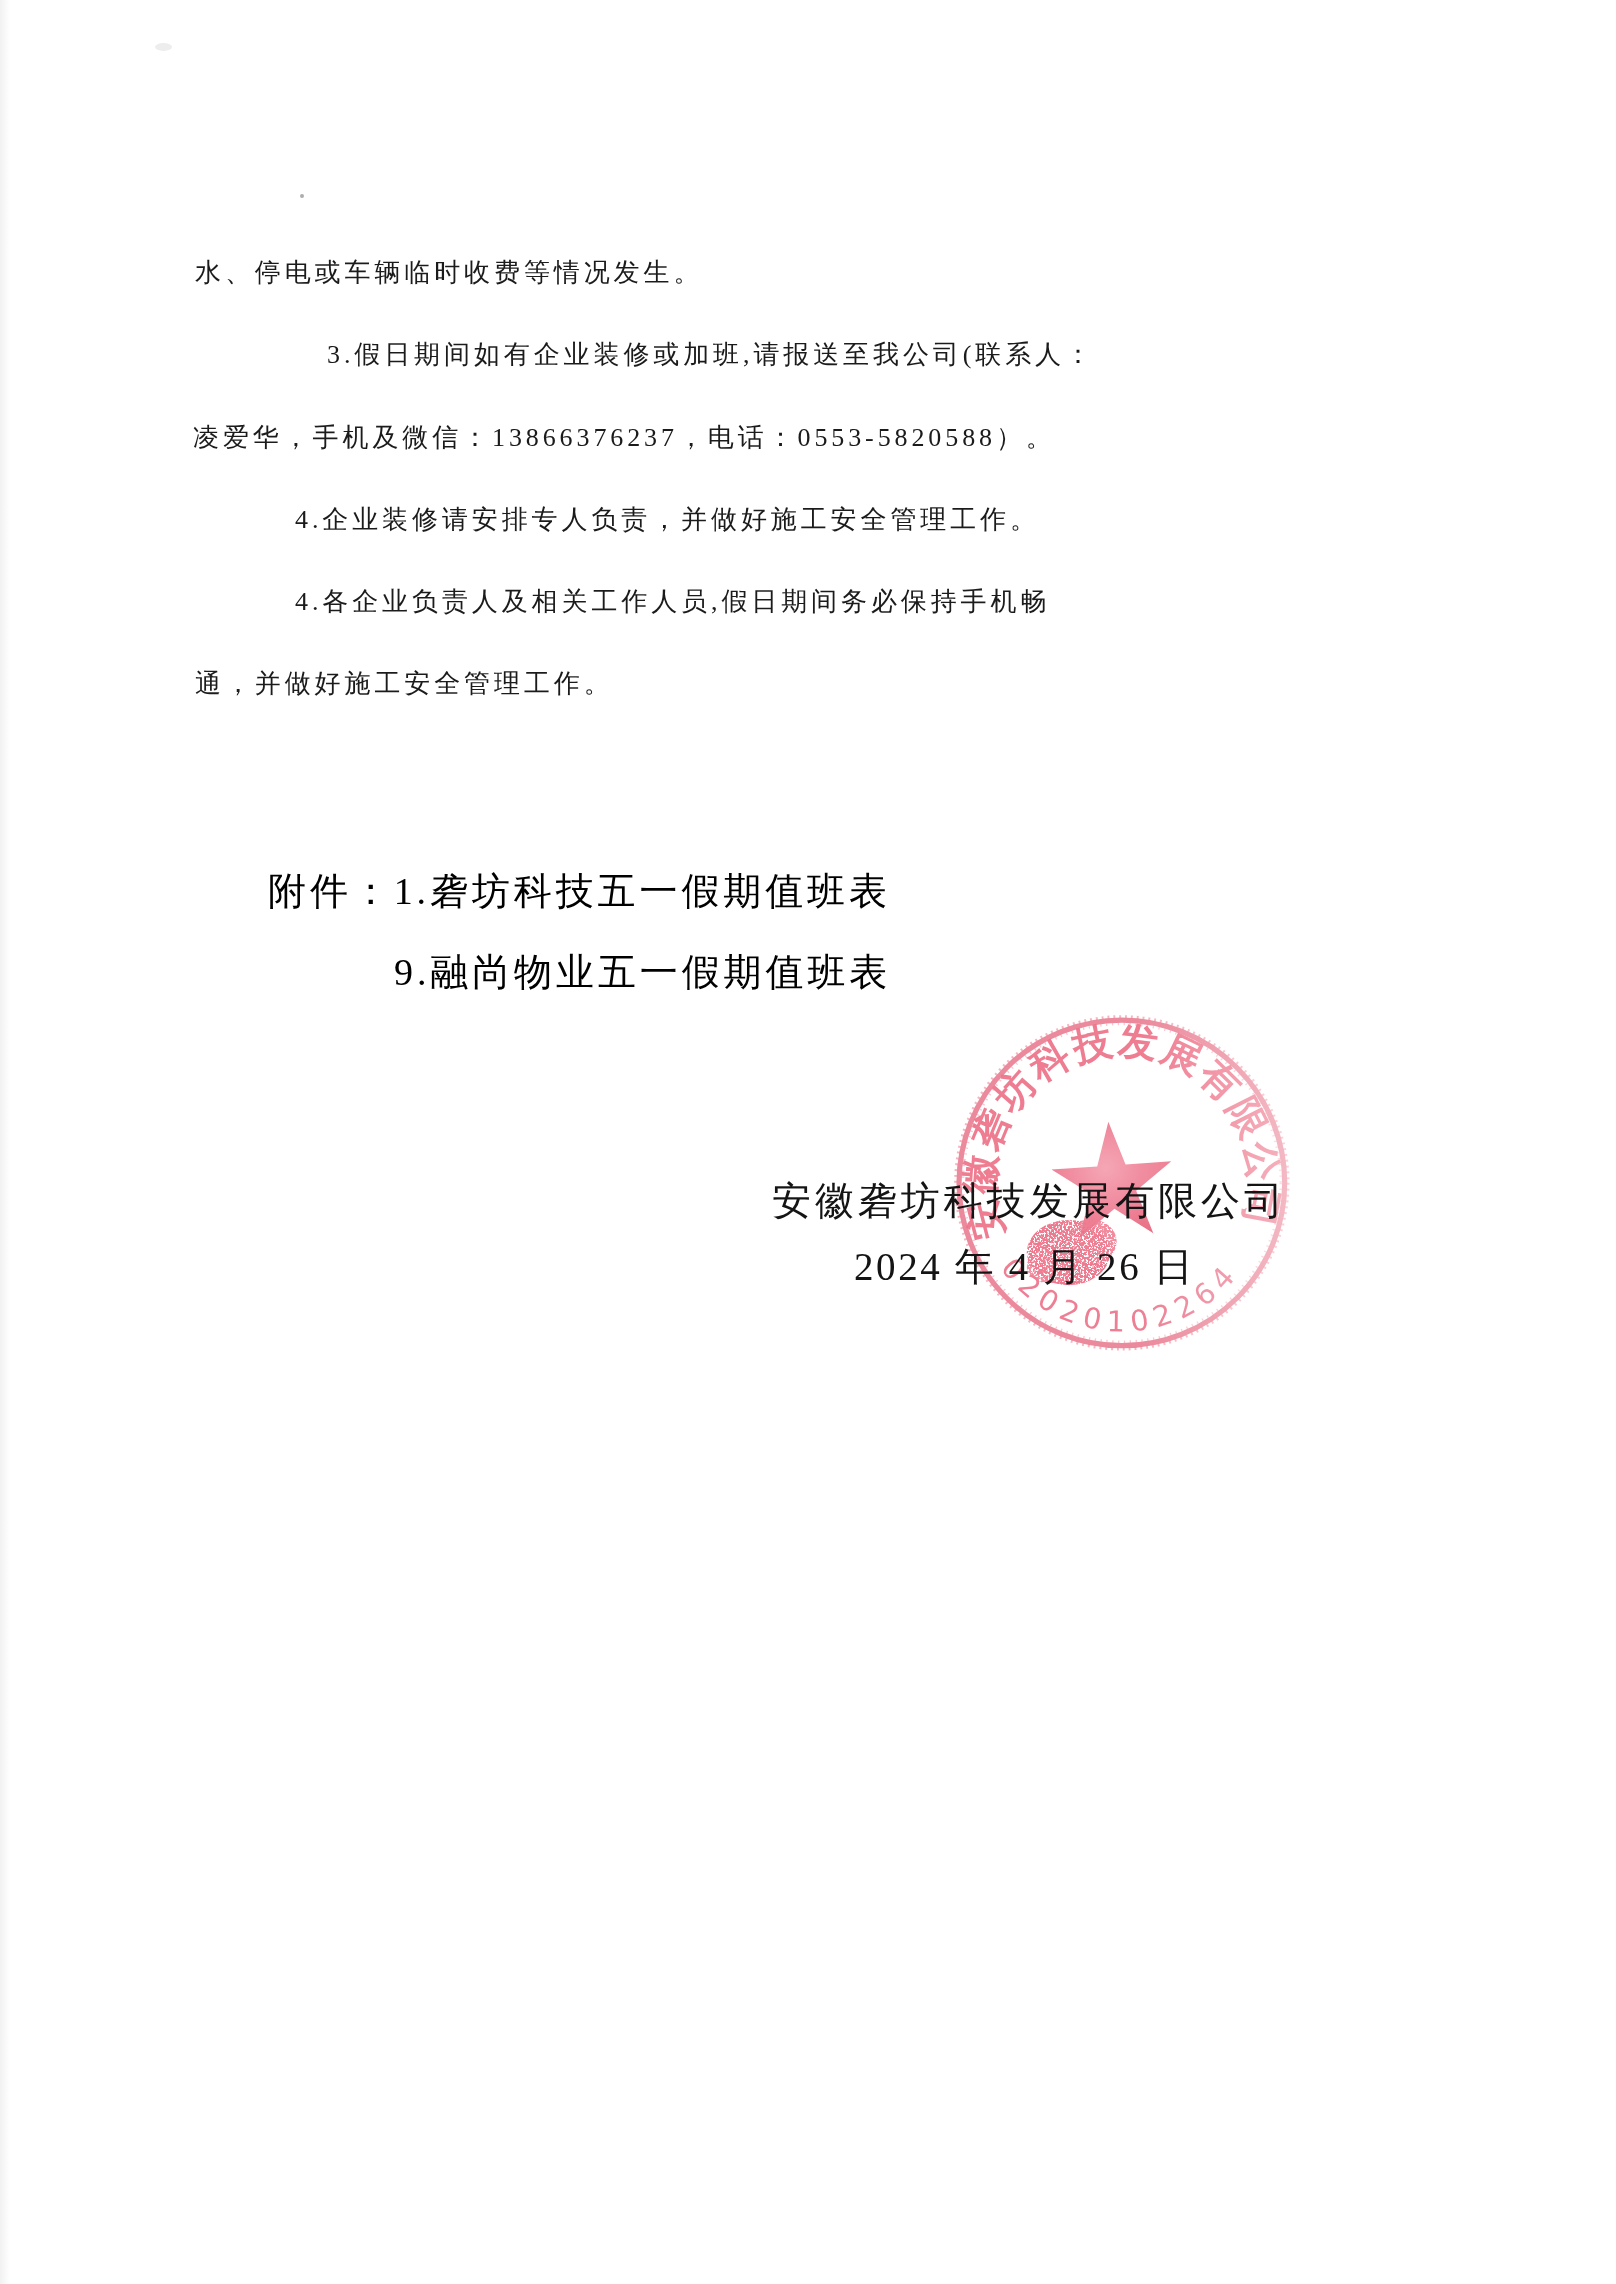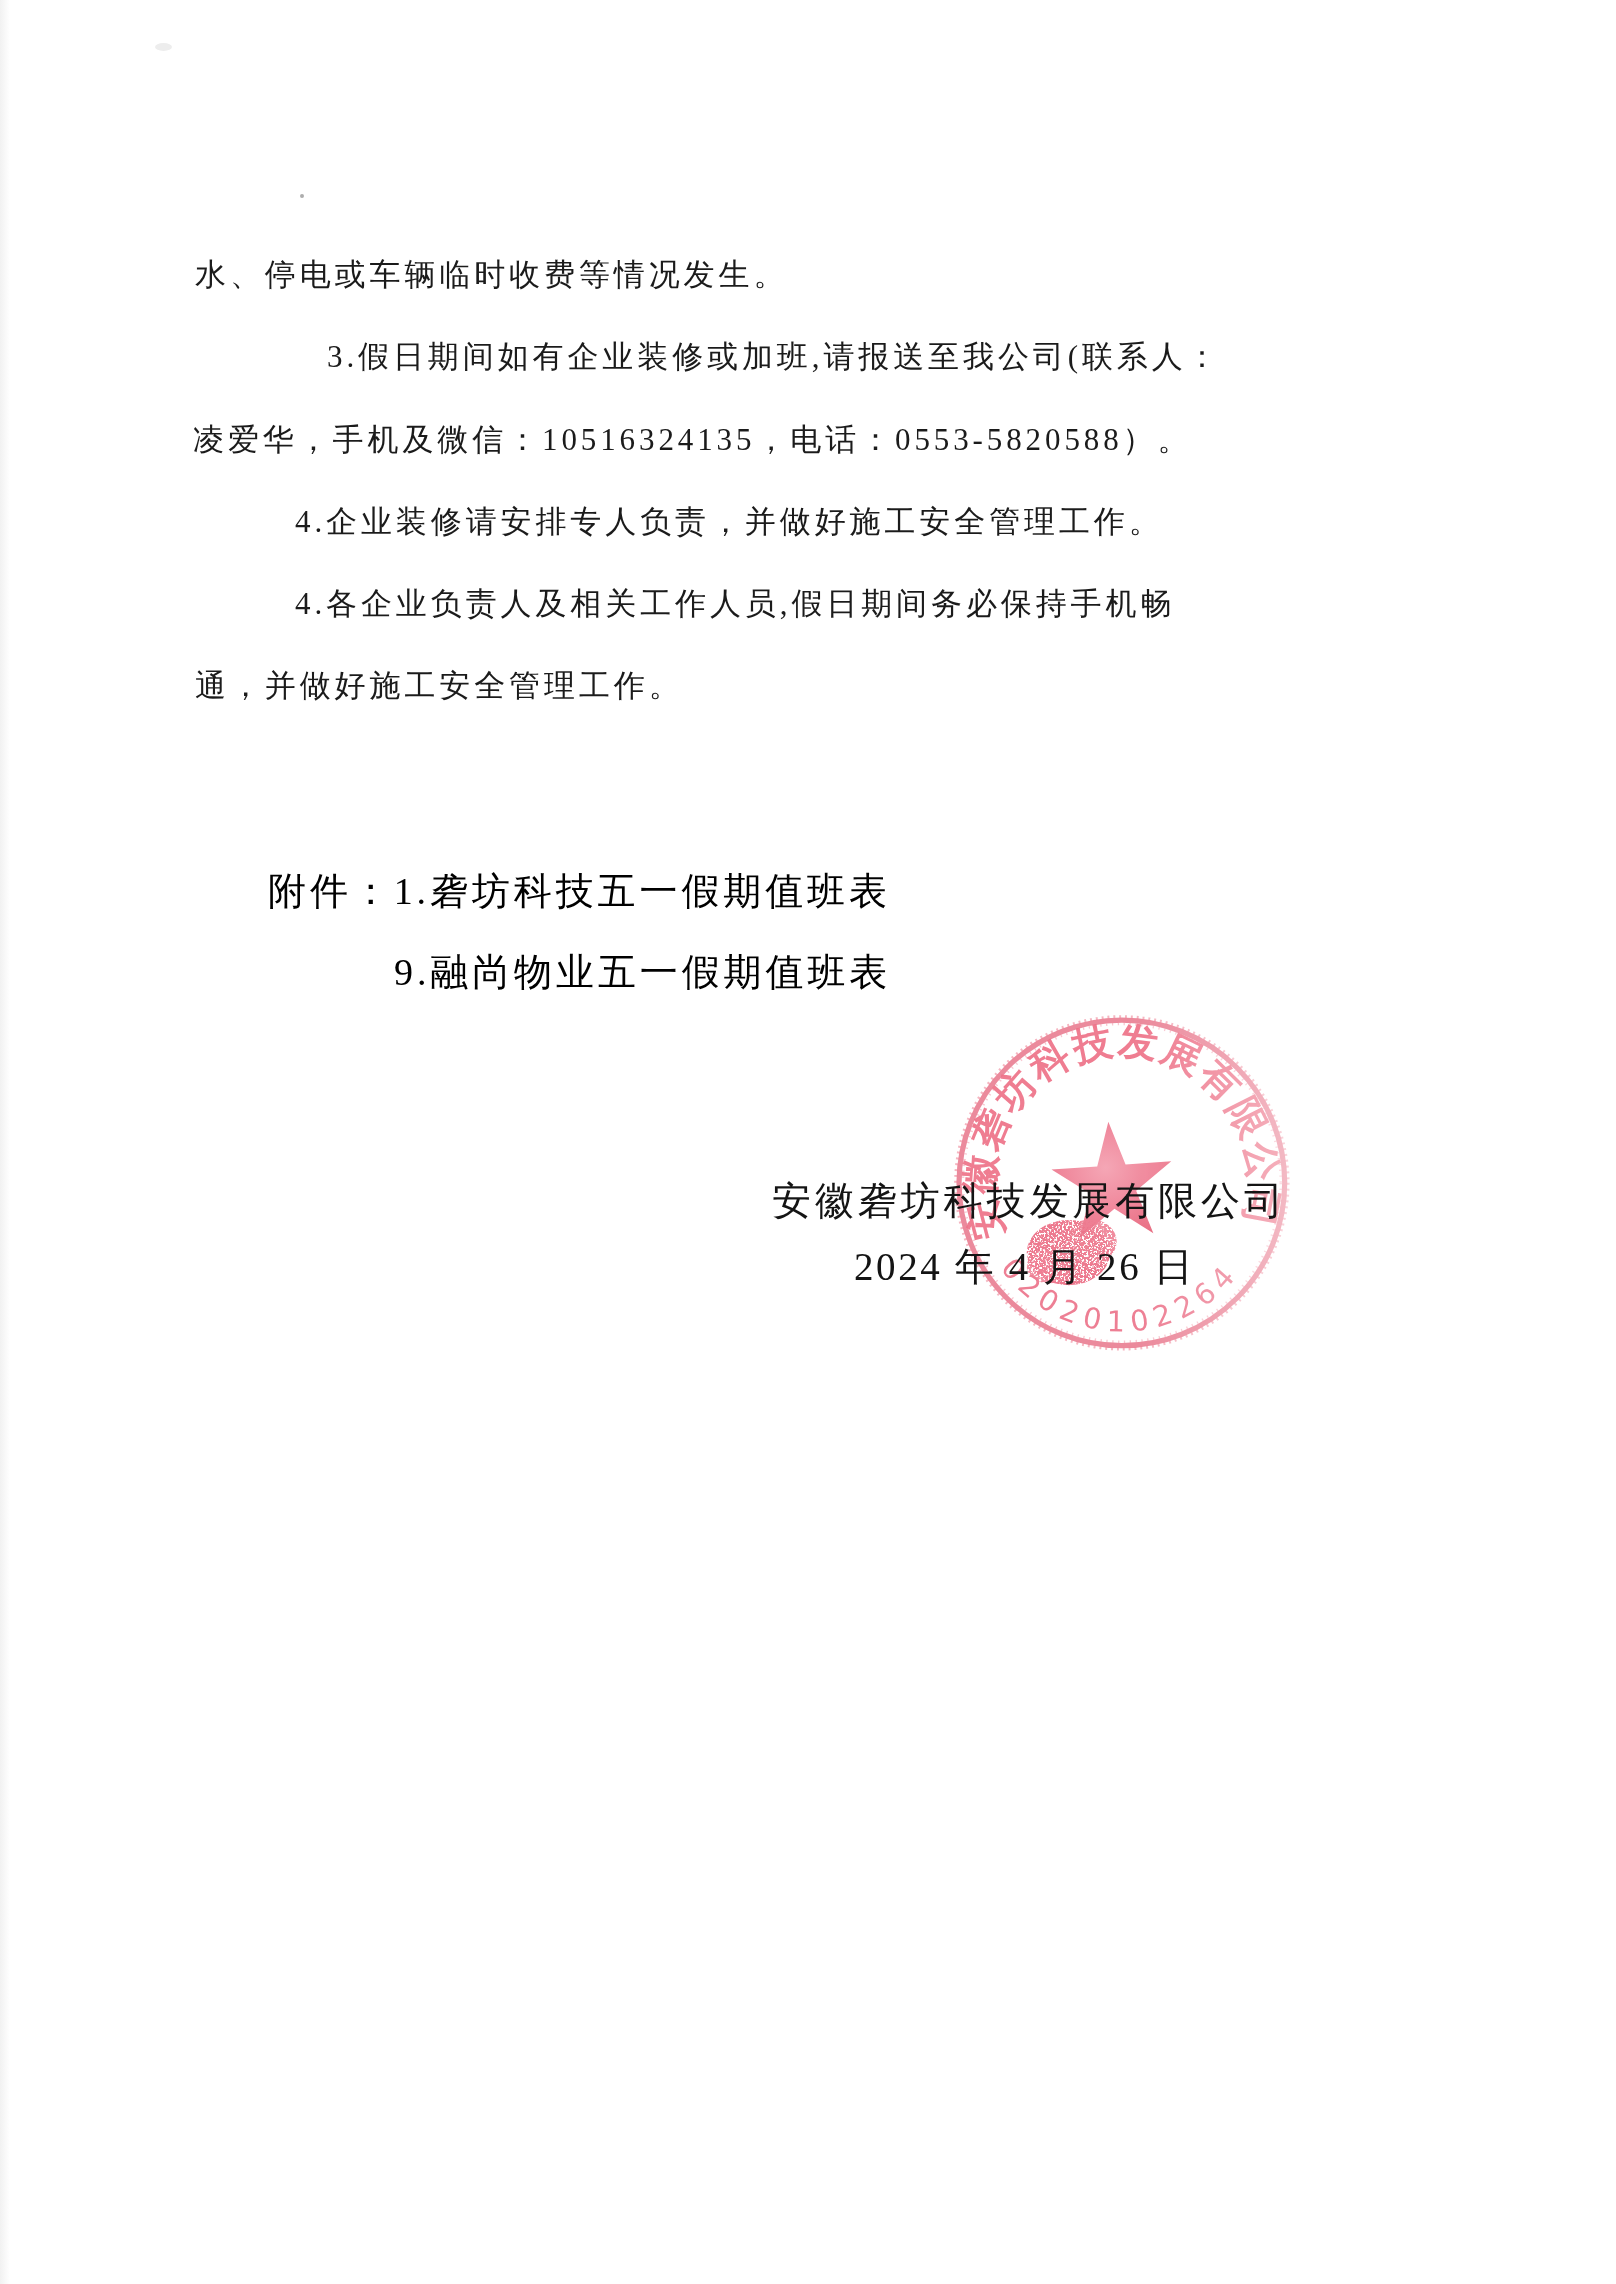--- a/index.html
+++ b/index.html
@@ -5,21 +5,21 @@
   html, body { margin: 0; padding: 0; background: #ffffff; }
   body { width: 1616px; height: 2284px; position: relative;
          font-family: "Liberation Serif", "DejaVu Serif", serif; }
   .page { position: absolute; inset: 0; background: #ffffff; overflow: hidden; }
 
   
   .edge-shade { position: absolute; left: 0; top: 0; bottom: 0; width: 10.4px;
     background: linear-gradient(to right, rgba(120,120,120,0.10), rgba(120,120,120,0.0));
     pointer-events: none; }
 
-  .bline { position: absolute; font-size: 31px; line-height: 1.05;
+  .bline { position: absolute; font-size: 26px; line-height: 1.05;
     letter-spacing: 3.9px; color: #1b1b1b; white-space: nowrap; }
   .aline { position: absolute; font-size: 38px; line-height: 1.05;
     letter-spacing: 3.9px; color: #000000; white-space: nowrap; }
   .sigline { position: absolute; font-size: 39px; line-height: 1.05;
     letter-spacing: 3.9px; color: #141414; white-space: nowrap; z-index: 5; }
 
   .speck { position: absolute; border-radius: 50%; pointer-events: none; }
 
   .seal-wrap { position: absolute; left: 946px; top: 1007px;
     width: 355px; height: 355px; z-index: 2; }
@@ -85,21 +85,21 @@
           <ellipse cx="188" cy="377" rx="64" ry="50" fill="#ec7289" opacity="0.95"></ellipse>
           <ellipse cx="222" cy="360" rx="40" ry="34" fill="#ee7f94" opacity="0.9"></ellipse>
           <ellipse cx="158" cy="398" rx="34" ry="26" fill="#ee7f94" opacity="0.85"></ellipse>
         </g>
       </g>
     </svg>
   </div>
 
   <div class="bline" style="left:195px; top:259px;">水、停电或车辆临时收费等情况发生。</div>
   <div class="bline" style="left:295px; top:341px;margin-left:32px;">3.假日期间如有企业装修或加班,请报送至我公司(联系人：</div>
-  <div class="bline" style="left:193px; top:424px;">凌爱华，手机及微信：10516324135，电话：0553-5820588）。</div>
+  <div class="bline" style="left:193px; top:424px;">凌爱华，手机及微信：13866376237，电话：0553-5820588）。</div>
   <div class="bline" style="left:295px; top:506px;">4.企业装修请安排专人负责，并做好施工安全管理工作。</div>
   <div class="bline" style="left:295px; top:588px;">4.各企业负责人及相关工作人员,假日期间务必保持手机畅</div>
   <div class="bline" style="left:195px; top:670px;">通，并做好施工安全管理工作。</div>
 
   <div class="aline" style="left:268px; top:872px;">附件：1.砻坊科技五一假期值班表</div>
   <div class="aline" style="left:394px; top:953px;">9.融尚物业五一假期值班表</div>
 
   <div class="sigline" style="left:772px; top:1181px;">安徽砻坊科技发展有限公司</div>
   <div class="sigline" style="left:854px; top:1247px; letter-spacing:2.6px;">2024 年 4 月 26 日</div>
 

